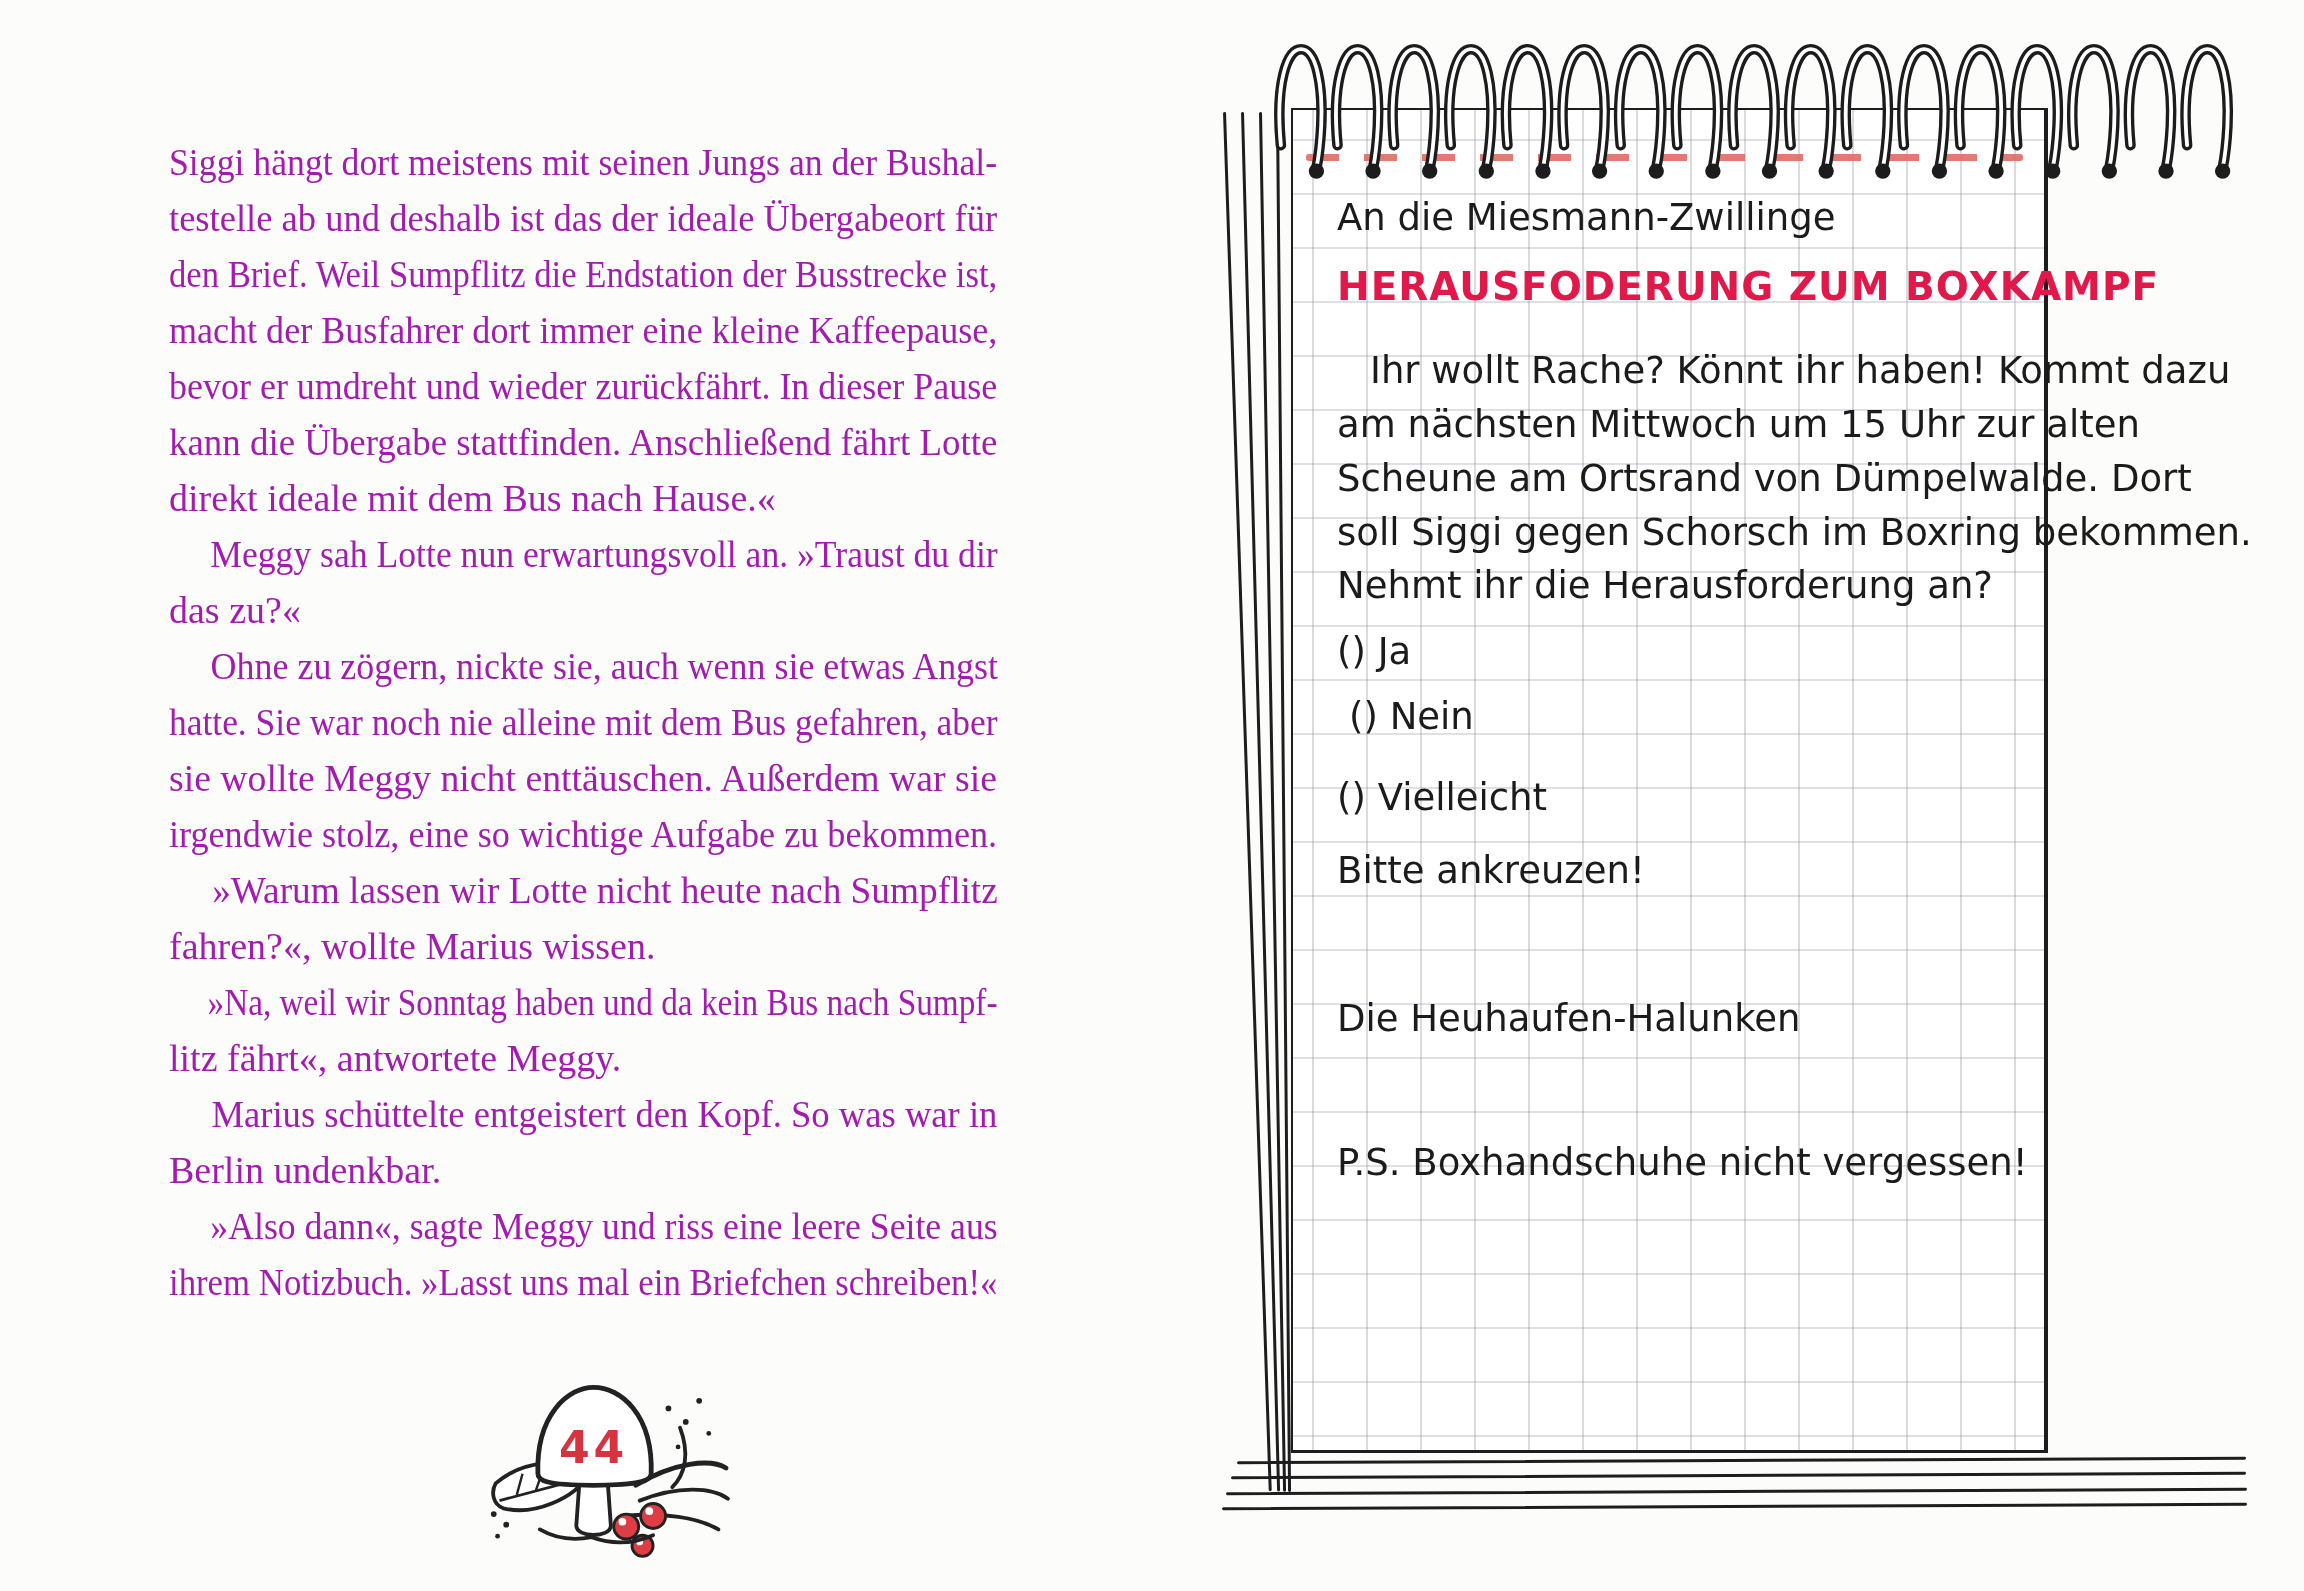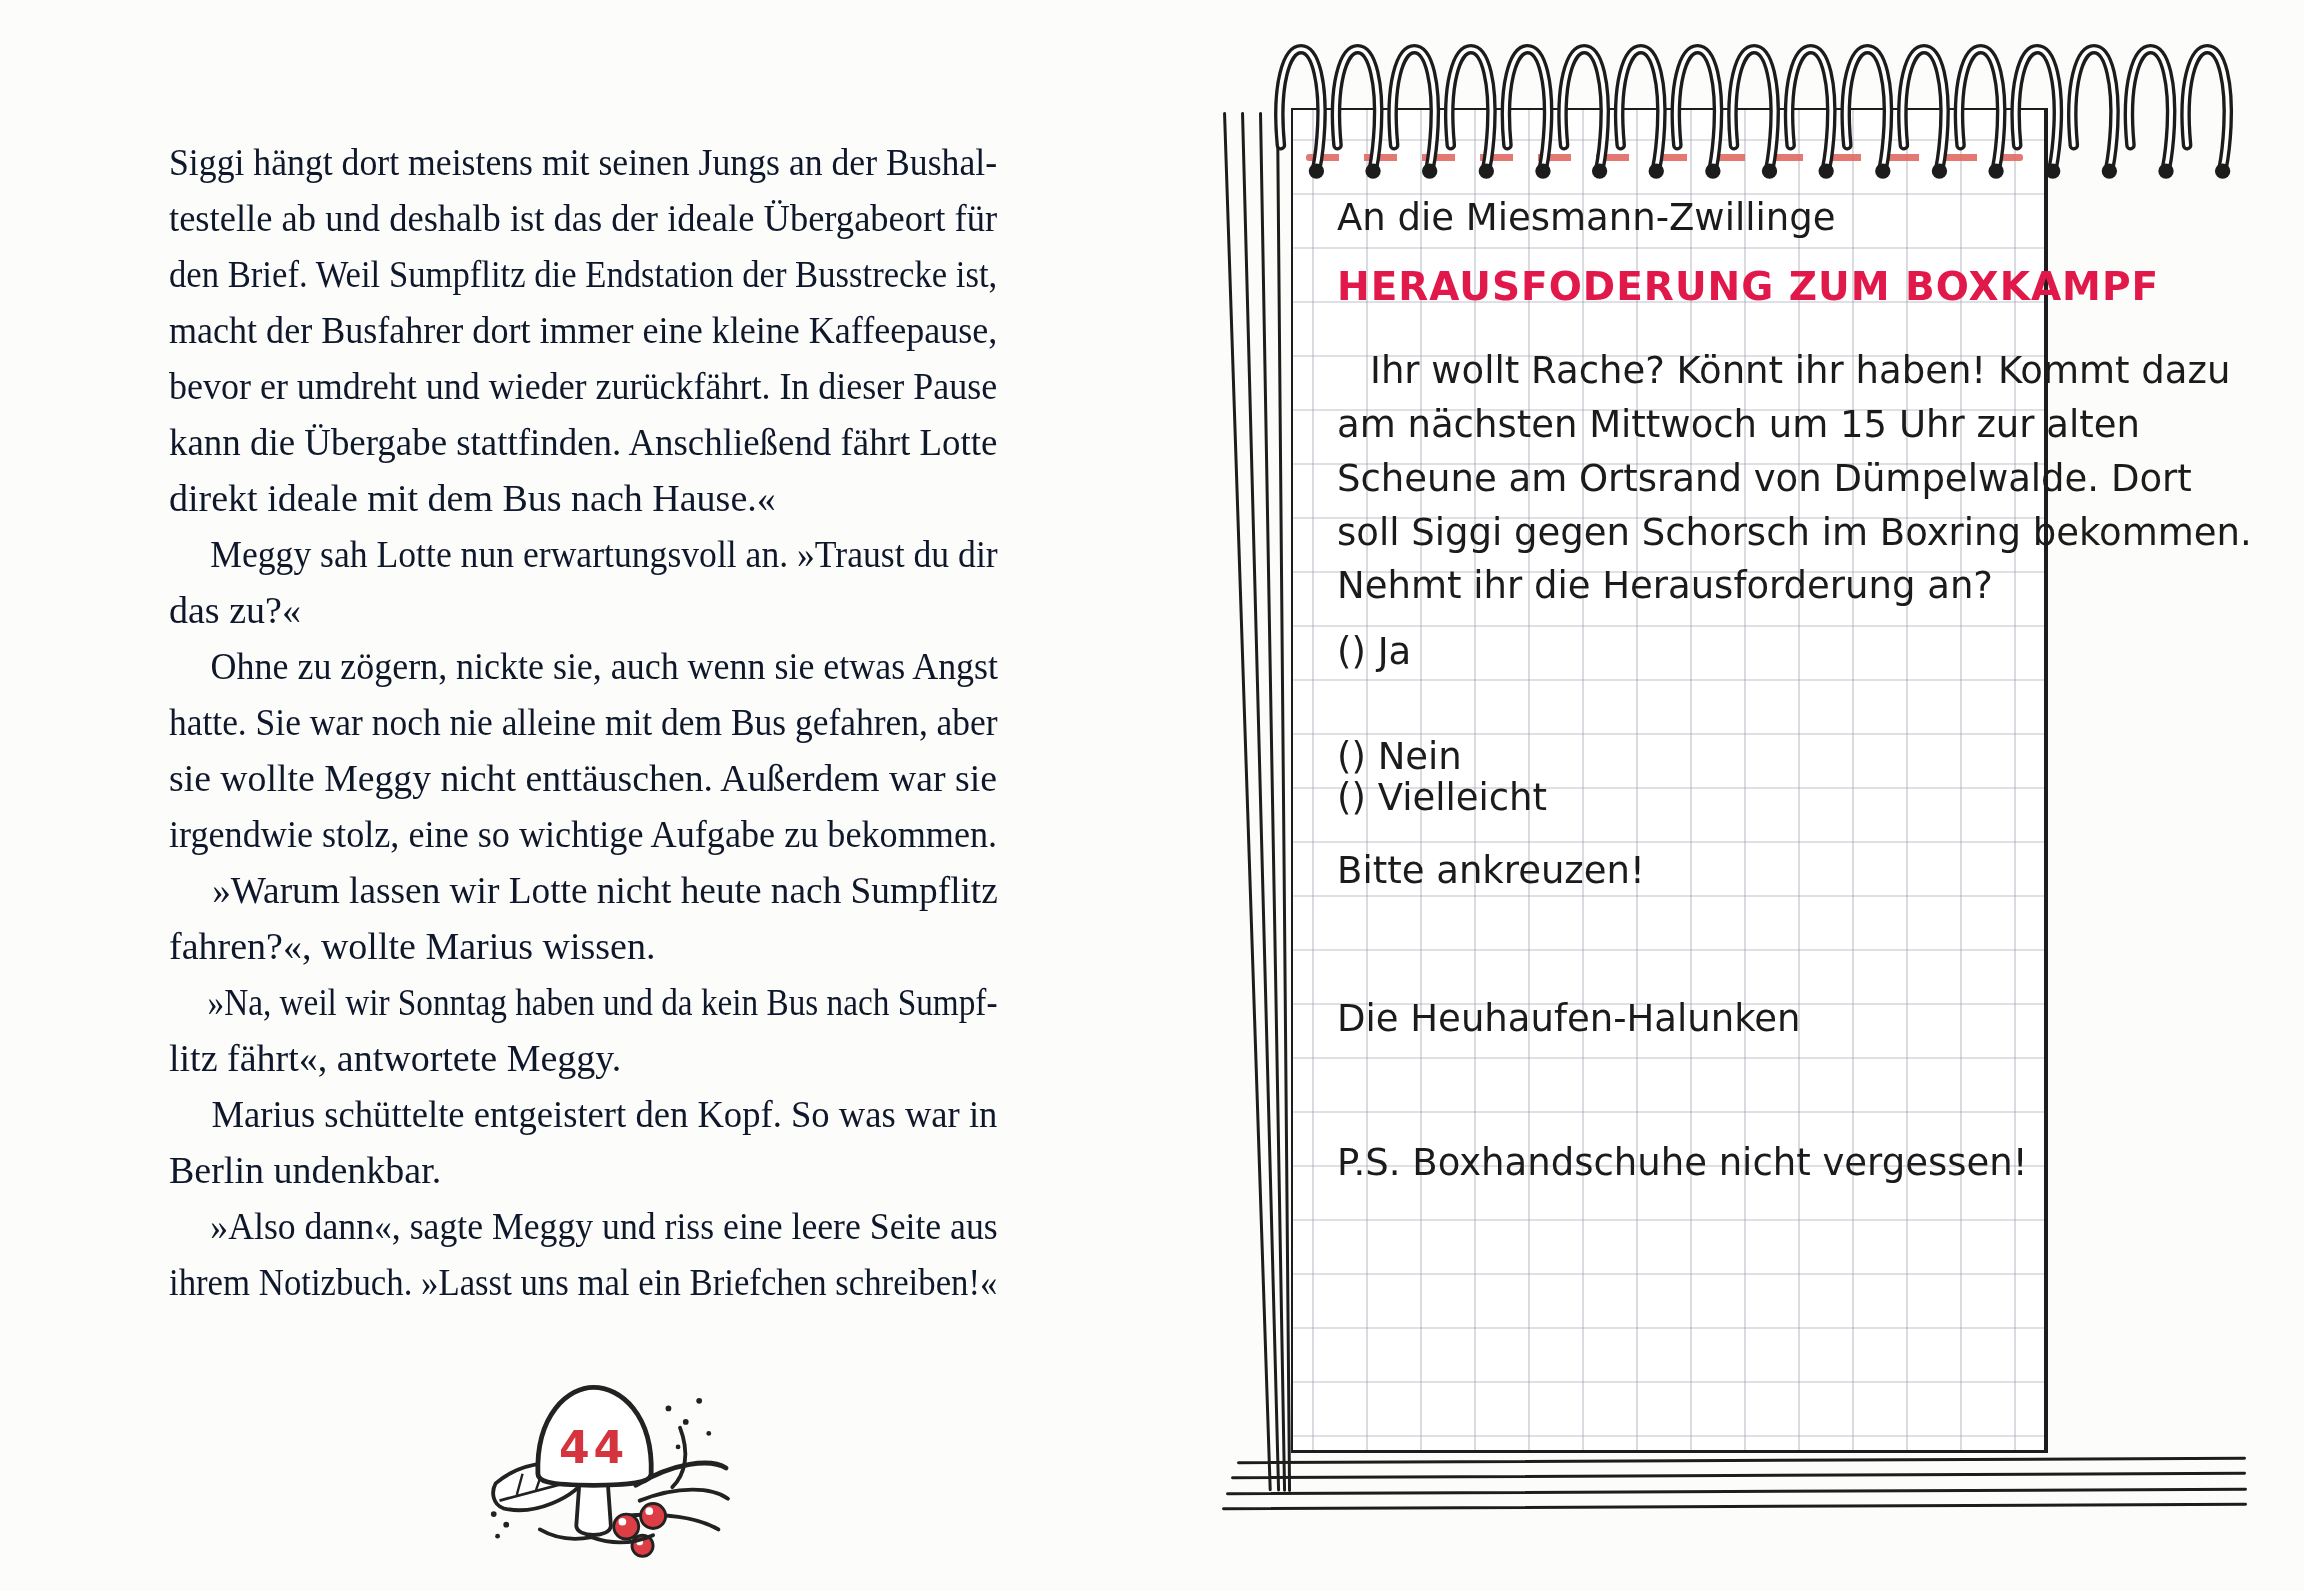--- a/index.html
+++ b/index.html
@@ -12,21 +12,21 @@
   }
 
   
   .book-text{
     position:absolute;left:169px;top:134px;width:838px;
   }
   .bl{
     height:56px;
     font-family:"Liberation Serif", serif;
     font-size:38px;line-height:56px;
-    white-space:nowrap;color:#0f172a;
+    white-space:nowrap;color:#a21caf;
   }
   .bl span{display:inline-block;transform-origin:0 50%;white-space:pre;}
   .bl.ind span{padding-left:44px;}
 
   
   .mushroom{position:absolute;left:480px;top:1372px;width:255px;height:216px;}
 
   
   .pad{position:absolute;left:1212px;top:43px;width:1042px;height:1499px;}
 
@@ -173,21 +173,21 @@
       <div class="hl" style="top:85px;"><span>An die Miesmann-Zwillinge</span></div>
       <div class="hl heading" style="top:154px;"><span>HERAUSFODERUNG ZUM BOXKAMPF</span></div>
 
       <div class="hl" style="top:238px;margin-left:33px;"><span>Ihr wollt Rache? Könnt ihr haben! Kommt dazu</span></div>
       <div class="hl" style="top:292px;"><span>am nächsten Mittwoch um 15 Uhr zur alten</span></div>
       <div class="hl" style="top:346px;"><span>Scheune am Ortsrand von Dümpelwalde. Dort</span></div>
       <div class="hl" style="top:400px;"><span>soll Siggi gegen Schorsch im Boxring bekommen.</span></div>
       <div class="hl" style="top:453px;"><span>Nehmt ihr die Herausforderung an?</span></div>
 
       <div class="hl" style="top:519px;"><span>() Ja</span></div>
-      <div class="hl" style="top:624px;"><span>() Nein</span></div>
+      <div class="hl" style="top:584px;margin-left:12px;"><span>() Nein</span></div>
       <div class="hl" style="top:665px;"><span>() Vielleicht</span></div>
 
       <div class="hl" style="top:738px;"><span>Bitte ankreuzen!</span></div>
       <div class="hl" style="top:886px;"><span>Die Heuhaufen-Halunken</span></div>
       <div class="hl" style="top:1030px;"><span>P.S. Boxhandschuhe nicht vergessen!</span></div>
     </div>
   </div>
 
   <svg class="spiral" id="spiral" viewBox="0 0 1010 175">
     <defs>

